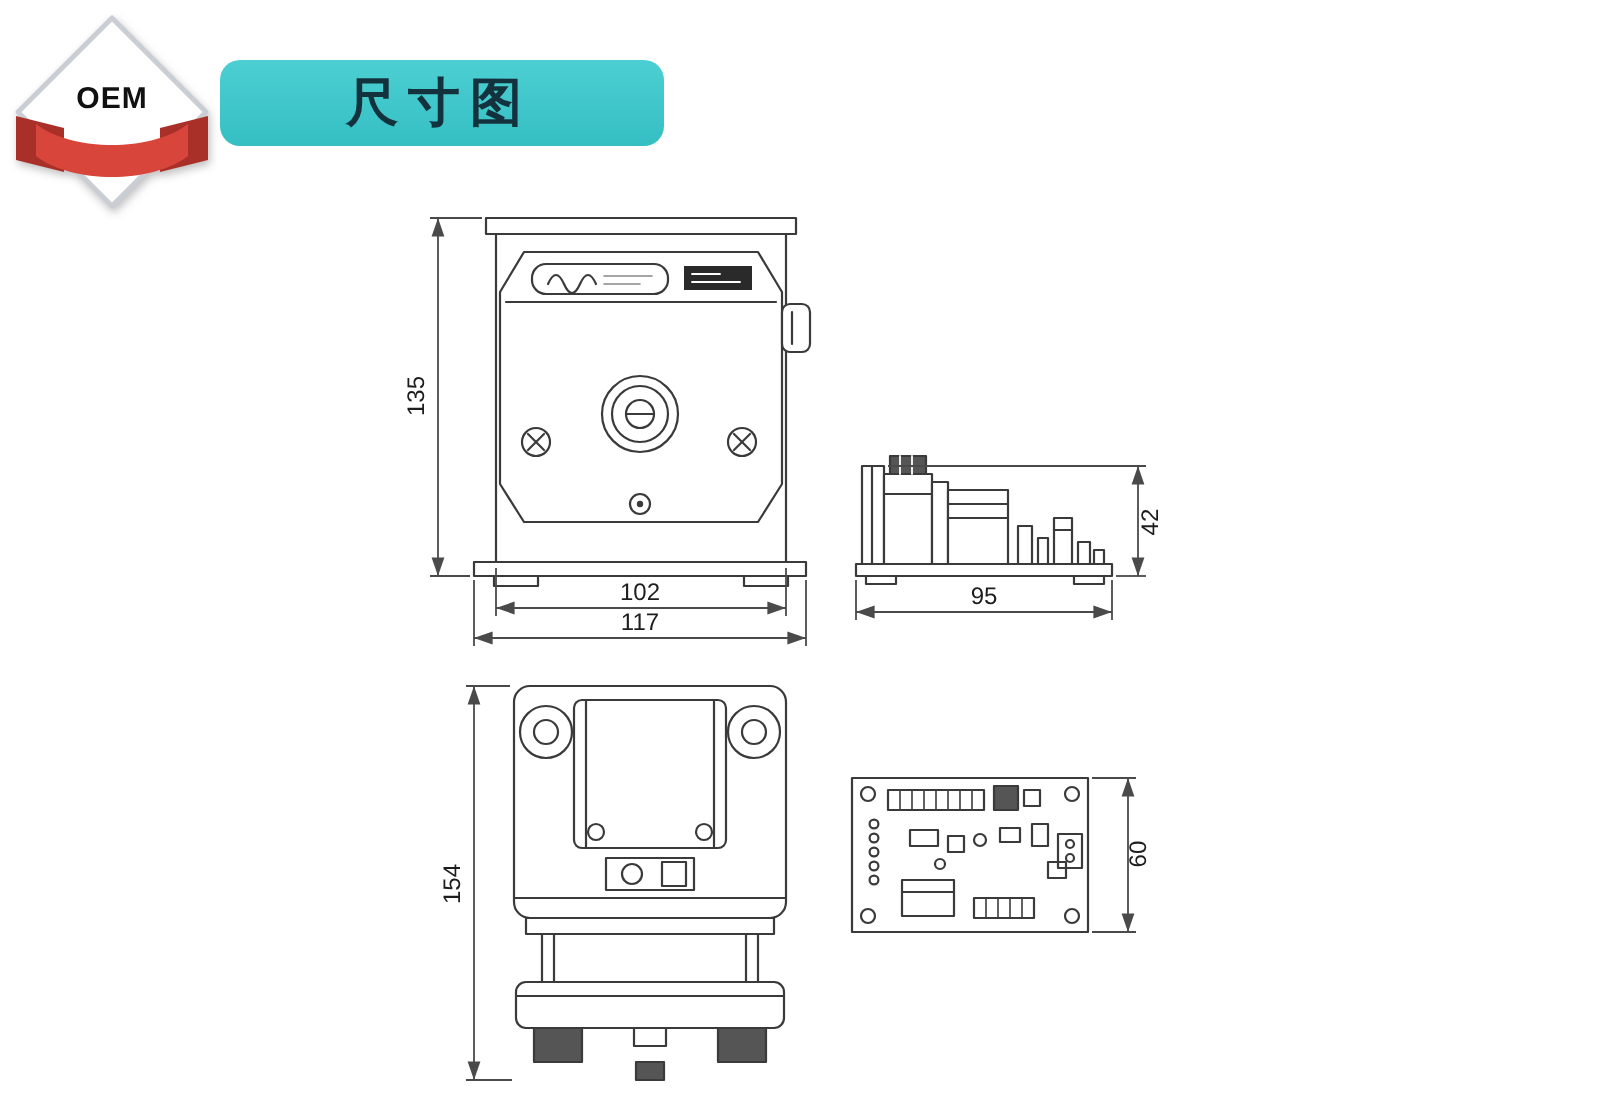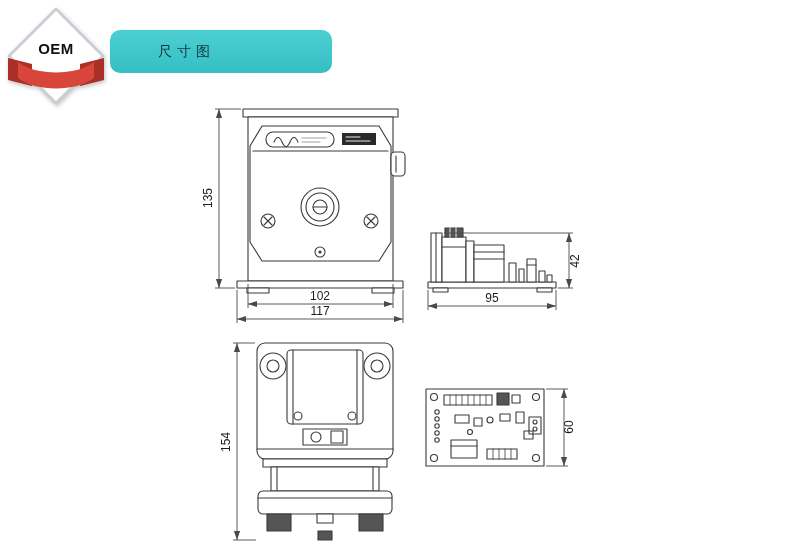--- a/index.html
+++ b/index.html
@@ -7,21 +7,21 @@
     width:800px;height:552px;background:#ffffff;position:relative;overflow:hidden;
     font-family:"Liberation Sans", sans-serif;
   }
   
   .title-bar{
     position:absolute;left:110px;top:30px;width:222px;height:43px;
     background:linear-gradient(180deg,#4ccfd3 0%,#35bfc3 100%);
     border-radius:10px;display:flex;align-items:center;
   }
   .title-bar span{
-    padding-left:48px;font-size:14px;font-weight:400;color:#14323d;letter-spacing:5px;
+    padding-left:63px;font-size:26px;font-weight:700;color:#14323d;letter-spacing:5px;
   }
   
   .badge{position:absolute;left:6px;top:6px;width:100px;height:100px;}
   .badge svg{filter:drop-shadow(1px 2px 2px rgba(0,0,0,0.25));}
   .badge text{font-size:15px;font-weight:600;fill:#111;text-anchor:middle;letter-spacing:0.5px;}
   
   #drawings-svg{position:absolute;left:0;top:0;}
   .obj{stroke:#3a3a3a;stroke-width:1.1;fill:none;stroke-linejoin:round;stroke-linecap:round;}
   .fillw{fill:#ffffff;}
   .filld{fill:#555555;}

